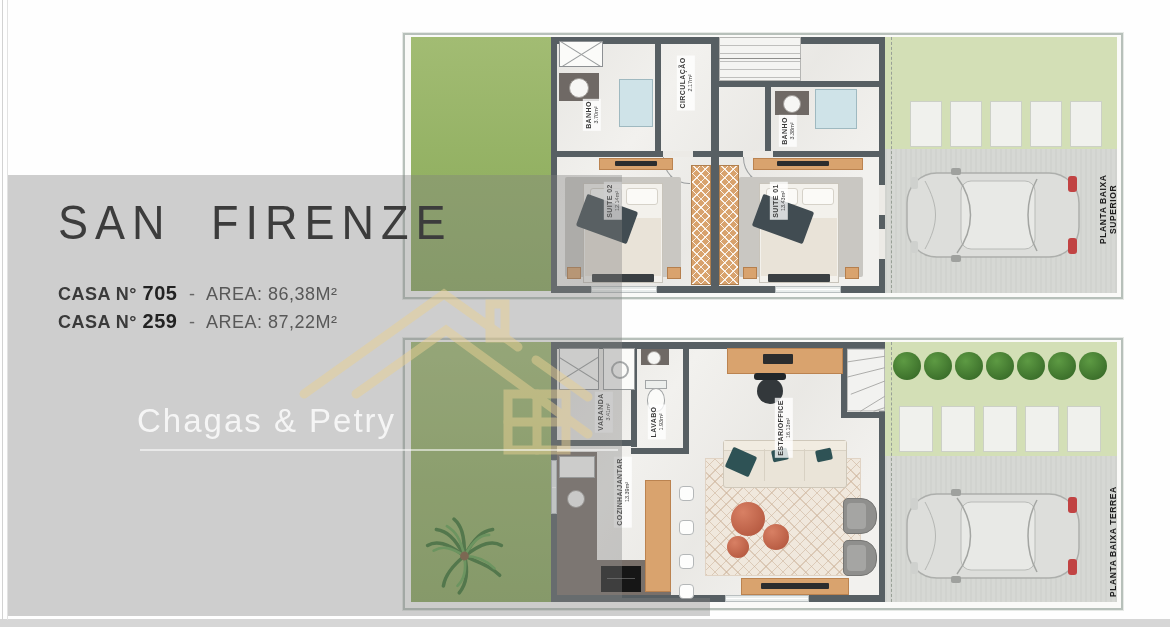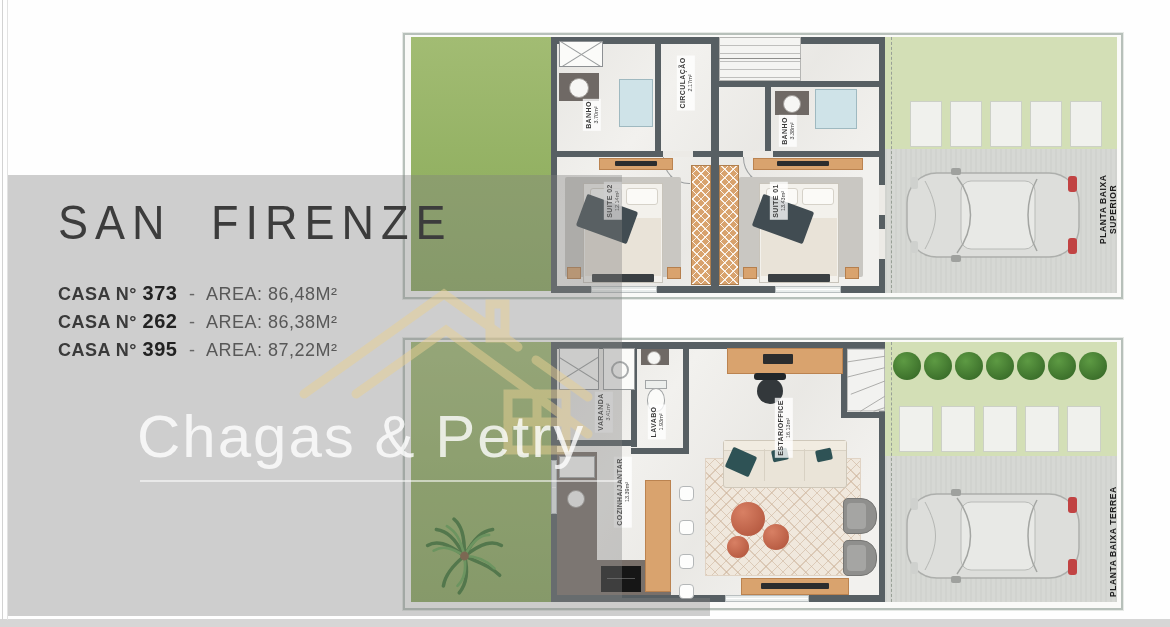--- a/index.html
+++ b/index.html
@@ -98,21 +98,21 @@
   .info-title{font-size:45px;letter-spacing:7px;word-spacing:20px;color:#3c3c3c;transform:scale(1,1.05);transform-origin:left top;}
   .info-sub{margin-top:10px;font-size:25px;letter-spacing:4px;word-spacing:12px;color:#474747;}
   .units{margin-top:34px;}
   .unit-row{font-size:18px;color:#4c4c4c;margin-bottom:5px;letter-spacing:0.5px;}
   .unit-row .ulabel{font-weight:bold;color:#3a3a3a;}
   .unit-row .unum{font-weight:bold;font-size:20px;color:#222;}
   .unit-row .usep{color:#666;padding:0 6px;}
   .unit-row .ualabel,.unit-row .uarea{color:#585858;}
 
   .brand{position:absolute;left:137px;top:402px;z-index:36;color:rgba(255,255,255,0.8);}
-  .brand-name{font-size:60px;letter-spacing:2px;}
+  .brand-name{font-size:33px;letter-spacing:2px;}
   .brand-line{margin-top:9px;margin-left:3px;width:478px;height:2px;background:rgba(255,255,255,0.55);}
   .brand-tag{margin-top:5px;margin-left:32px;font-size:22px;font-weight:bold;letter-spacing:3px;color:rgba(255,255,255,0.85);}
 </style>
 </head>
 <body>
 
 <div class="stage">
 
   <div class="plan" style="left:403px;top:33px;width:716px;height:262px;">
 
@@ -379,35 +379,28 @@
       <line x1="212" y1="150" x2="270" y2="150"></line>
       <rect x="194" y="32" width="15" height="34"></rect>
     </g>
   </svg>
 
   <div class="info">
     <div class="info-title">SAN FIRENZE</div>
     <div class="units">
       <div class="unit-row">
         <span class="ulabel">CASA N°</span>
-        <span class="unum">373</span>
-        <span class="usep">-</span>
-        <span class="ualabel">AREA:</span>
-        <span class="uarea">86,48M²</span>
-      </div>
-      <div class="unit-row">
-        <span class="ulabel">CASA N°</span>
-        <span class="unum">262</span>
+        <span class="unum">705</span>
         <span class="usep">-</span>
         <span class="ualabel">AREA:</span>
         <span class="uarea">86,38M²</span>
       </div>
       <div class="unit-row">
         <span class="ulabel">CASA N°</span>
-        <span class="unum">395</span>
+        <span class="unum">259</span>
         <span class="usep">-</span>
         <span class="ualabel">AREA:</span>
         <span class="uarea">87,22M²</span>
       </div>
     </div>
   </div>
 
   <div class="brand">
     <div class="brand-name">Chagas &amp; Petry</div>
     <div class="brand-line"></div>

